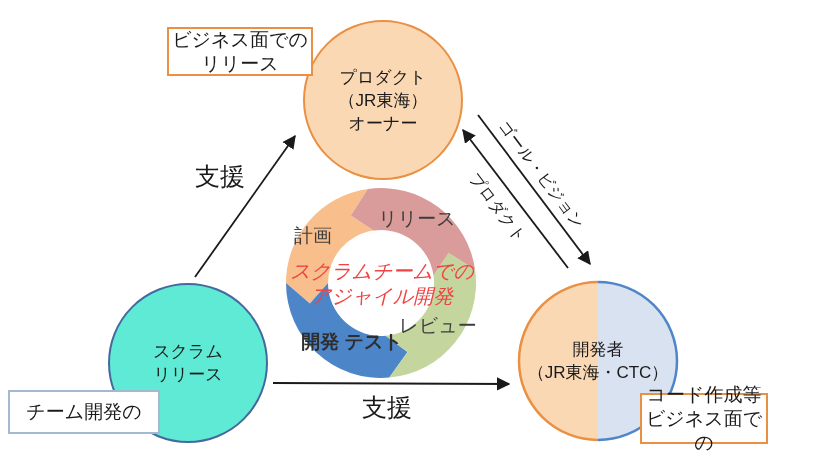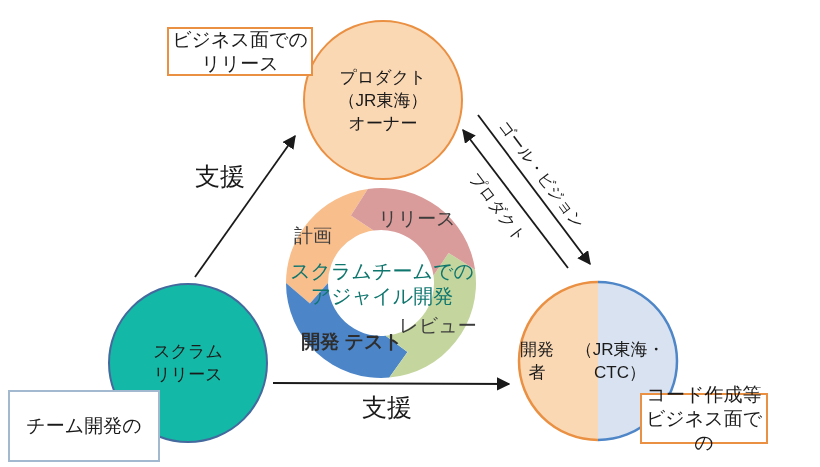--- a/index.html
+++ b/index.html
@@ -9,45 +9,45 @@
   }
   .abs{position:absolute;}
   .overlay{position:absolute;left:0;top:0;width:820px;height:467px;}
   
   .circle{
     position:absolute;width:160px;height:160px;border-radius:50%;
     box-sizing:border-box;display:flex;flex-direction:column;justify-content:center;
     align-items:center;text-align:center;font-size:17px;line-height:23px;
   }
   .circle-po{left:303px;top:20px;background:#FBD8B4;border:2.5px solid #EA9043;}
-  .circle-sm{left:108px;top:283px;background:#14b8a6;border:2.5px solid #44699E;font-family:Liberation Serif, serif;}
+  .circle-sm{left:108px;top:283px;background:#5eead4;border:2.5px solid #44699E;font-family:Liberation Serif, serif;}
   .dev-wrap{left:515px;top:278px;width:166px;height:166px;}
   .dev-label{
-    position:absolute;left:0;top:0;width:166px;height:166px;display:flex;flex-direction:row;
+    position:absolute;left:0;top:0;width:166px;height:166px;display:flex;flex-direction:column;
     justify-content:center;align-items:center;text-align:center;font-size:17px;line-height:23px;
   }
   
   .callout{
     position:absolute;background:#fff;display:flex;flex-direction:column;justify-content:center;
     align-items:center;text-align:center;font-size:19px;line-height:24px;box-sizing:border-box;
   }
   .callout-orange{border:2px solid #EA9043;}
   .callout-blue{border:2px solid #A3B9CF;}
   .co-business{left:167px;top:27px;width:146px;height:49px;}
-  .co-process{left:8px;top:390px;width:152px;height:72px;justify-content:center;}
+  .co-process{left:8px;top:390px;width:152px;height:44px;justify-content:center;}
   .co-code{left:640px;top:393px;width:128px;height:51px;}
   
   .donut{position:absolute;left:276px;top:178px;width:210px;height:210px;}
   .seg-label{
     position:absolute;transform:translate(-50%,-50%);font-size:19px;color:#3c3c3c;
     white-space:nowrap;
   }
   .cycle-center{
     position:absolute;left:382px;top:284px;transform:translate(-50%,-50%);
-    text-align:center;font-size:20px;line-height:25px;color:#0f766e;white-space:nowrap;
+    text-align:center;font-size:20px;line-height:25px;color:#ef4444;white-space:nowrap;font-style:italic;
   }
   
   .arrow-label{
     position:absolute;transform:translate(-50%,-50%);font-size:25px;white-space:nowrap;
   }
   .arrow-label.rot{font-size:16px;transform:translate(-50%,-50%) rotate(53deg);}
 </style>
 </head>
 <body>
 

